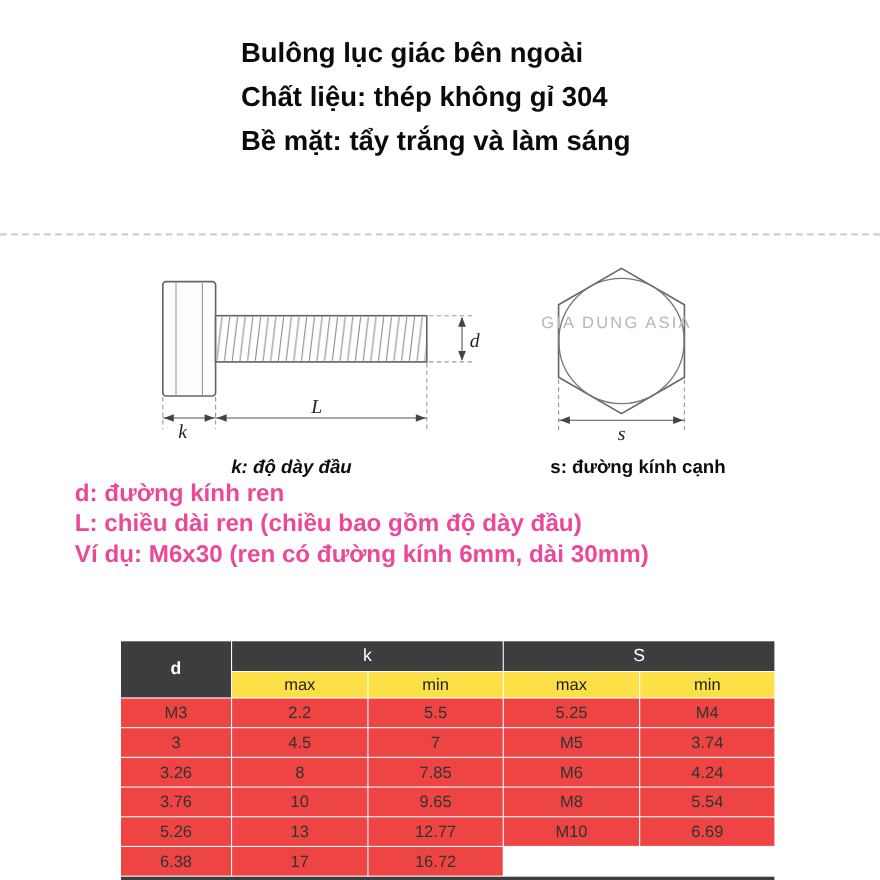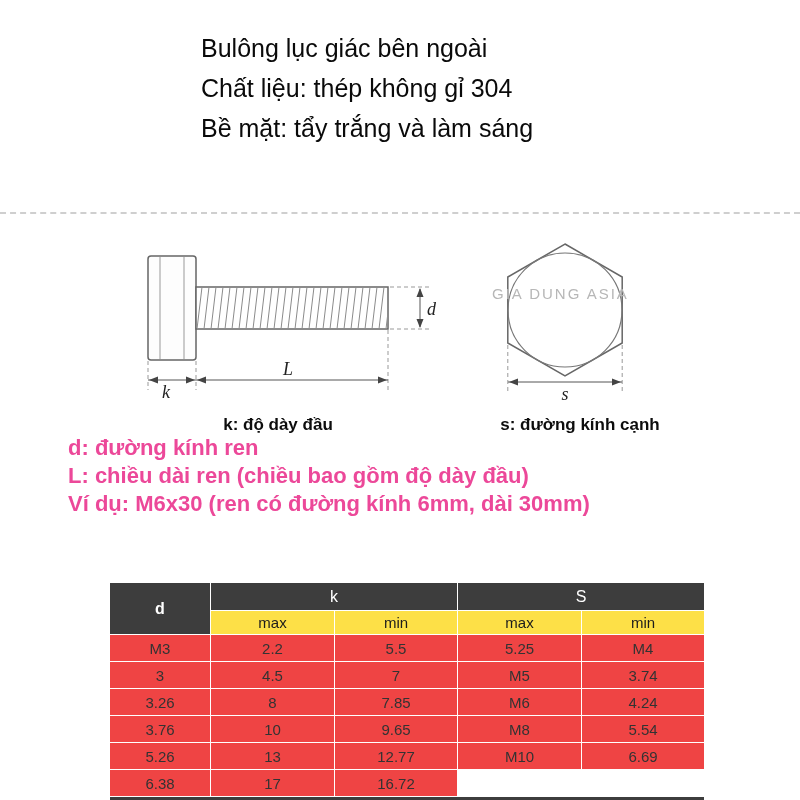--- a/index.html
+++ b/index.html
@@ -4,30 +4,30 @@
 <style>
   * { margin:0; padding:0; box-sizing:border-box; }
   html,body { width:800px; height:800px; }
   body {
     position:relative; width:800px; height:800px;
     background:#ffffff; overflow:hidden;
     font-family:"Liberation Sans", sans-serif; color:#111;
   }
   .abs { position:absolute; }
 
-  .title { left:201px; top:28px; font-size:25px; font-weight:normal; line-height:40px; color:#0a0a0a; }
+  .title { left:219px; top:28px; font-size:25px; font-weight:bold; line-height:40px; color:#0a0a0a; }
 
   .divider { left:0; top:212px; width:800px; height:0; border-top:2px dashed #cfcfcf; }
 
   .diagram-svg { left:0; top:228px; width:800px; height:185px; }
 
   .watermark { left:492px; top:285px; font-size:15px; color:#b7b7b7; letter-spacing:2px; }
 
   .caption { top:415px; font-size:17px; font-weight:bold; color:#0d0d0d; text-align:center; }
-  .caption-k { left:168px; width:220px; }
+  .caption-k { left:155px; width:220px;font-style:italic; }
   .caption-s { left:470px; width:220px; }
 
   .notes { left:68px; top:434px; font-size:22px; font-weight:bold; line-height:28px; color:#ec4899; }
 
   .spec-table {
     left:110px; top:583px;
     display:grid;
     grid-template-columns:100px 123px 122px 123px 122px;
     grid-template-rows:27px 23px repeat(6, 26px) 12px;
     gap:1px;

